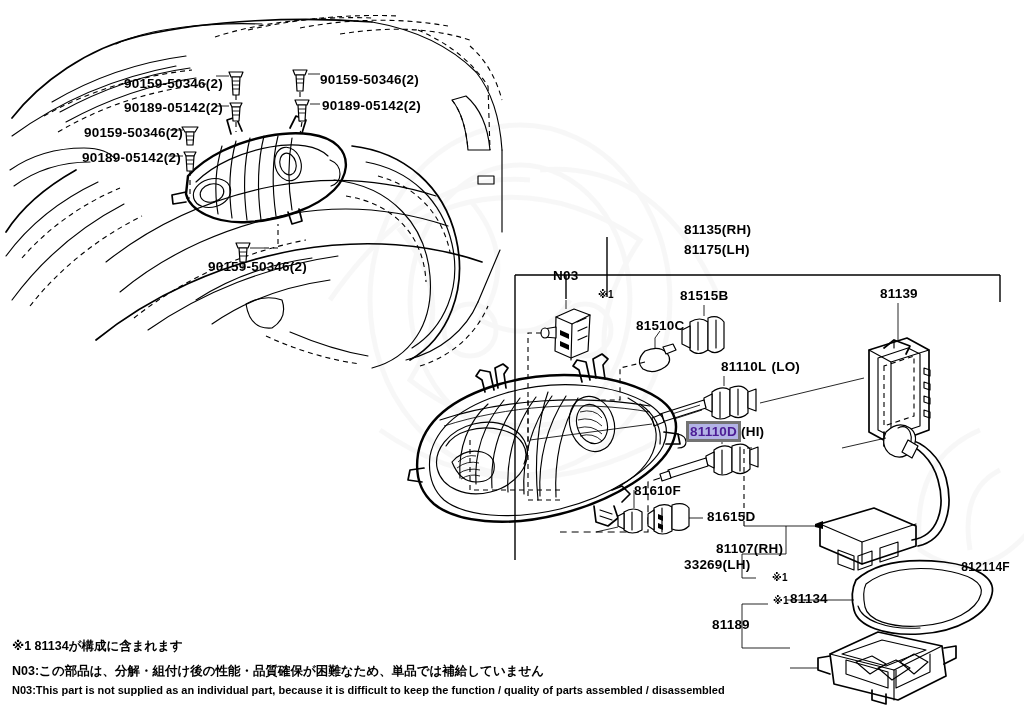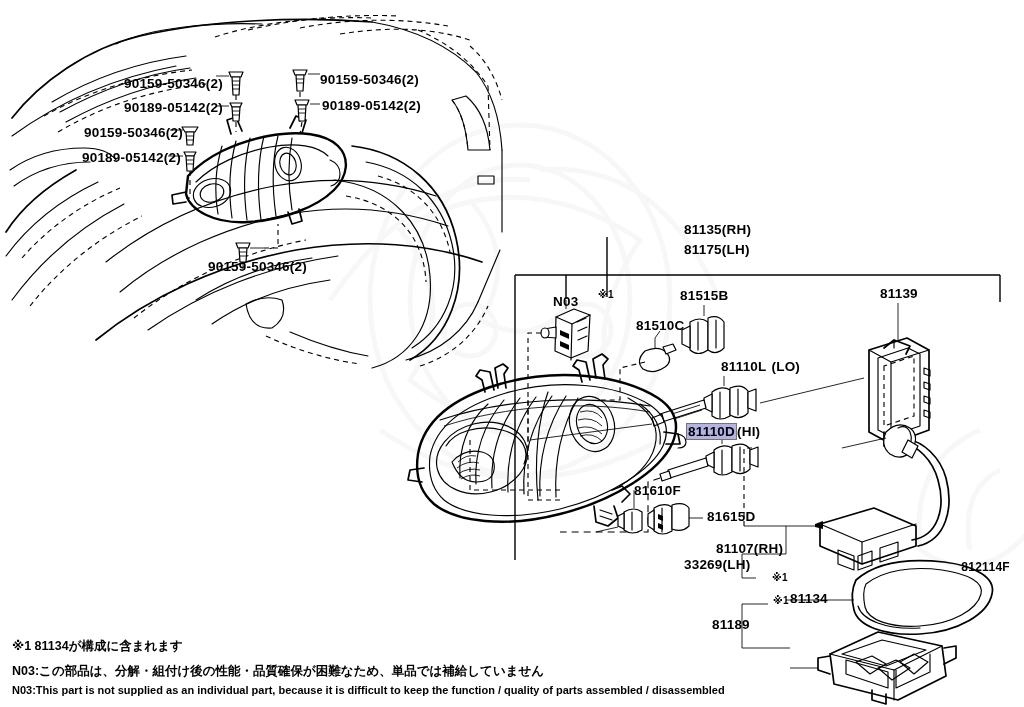--- a/index.html
+++ b/index.html
@@ -11,22 +11,22 @@
   #stage{position:absolute;left:0;top:0;width:1024px;height:582px;}
   svg.layer{position:absolute;left:0;top:0;width:1024px;height:707px;}
   .lbl{
     position:absolute;
     font-family:"Liberation Sans","DejaVu Sans",sans-serif;
     font-weight:bold;font-size:13.5px;letter-spacing:.2px;
     white-space:nowrap;color:#000;line-height:1.18;
   }
   .lbl.tiny{font-size:10px;font-weight:bold;}
   .hl{
-    background:#b3b3e6;color:#000000;
-    border:1px solid #737373;
+    background:#b3b3e6;color:#4c1d95;
+    border:3px solid #737373;
     padding:0 1px;
   }
   .note{
     position:absolute;font-weight:bold;white-space:nowrap;
     font-family:"Liberation Sans","DejaVu Sans",sans-serif;
   }
   .note.jp{font-size:12.5px;}
   .note.en{font-size:11px;}
   .code{
     position:absolute;right:14px;bottom:8px;
@@ -444,21 +444,21 @@
   <div class="lbl" style="left:320px;top:72px;">90159-50346(2)</div>
   <div class="lbl" style="left:124px;top:100px;">90189-05142(2)</div>
   <div class="lbl" style="left:322px;top:98px;">90189-05142(2)</div>
   <div class="lbl" style="left:84px;top:125px;">90159-50346(2)</div>
   <div class="lbl" style="left:82px;top:150px;">90189-05142(2)</div>
   <div class="lbl" style="left:208px;top:259px;">90159-50346(2)</div>
 
   <div class="lbl" style="left:684px;top:222px;">81135(RH)</div>
   <div class="lbl" style="left:684px;top:242px;">81175(LH)</div>
 
-  <div class="lbl" style="left:553px;top:294px;">N03</div>
+  <div class="lbl" style="left:553px;top:268px;">N03</div>
   <div class="lbl tiny" style="left:598px;top:289px;">※1</div>
   <div class="lbl" style="left:680px;top:288px;">81515B</div>
   <div class="lbl" style="left:636px;top:318px;">81510C</div>
   <div class="lbl" style="left:880px;top:286px;">81139</div>
 
   <div class="lbl" style="left:721px;top:359px;">
     <span>81110L</span><span class="sub" style="padding-left:5px;">(LO)</span>
   </div>
 
   <div class="lbl" style="left:686px;top:424px;">

